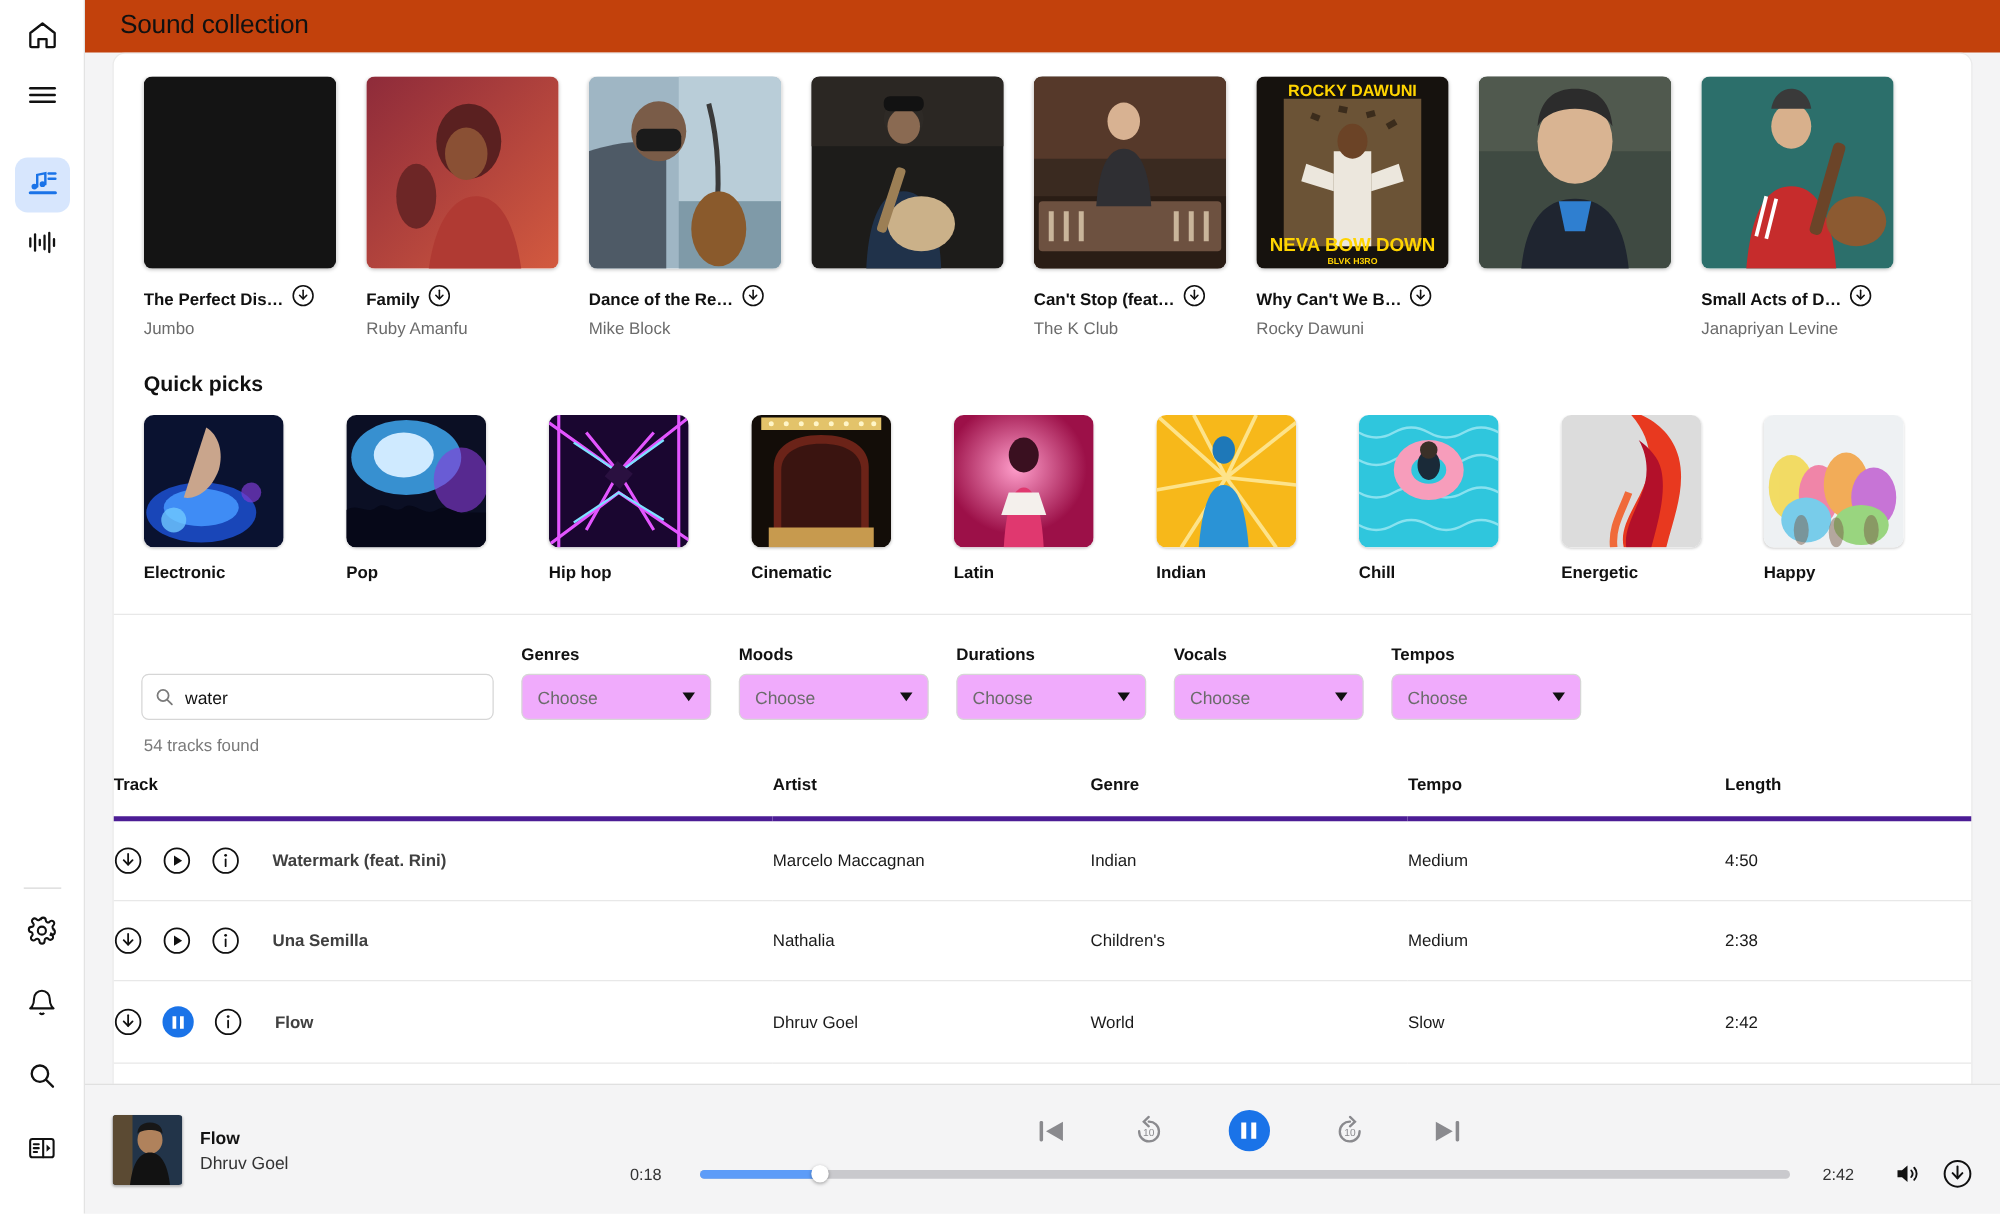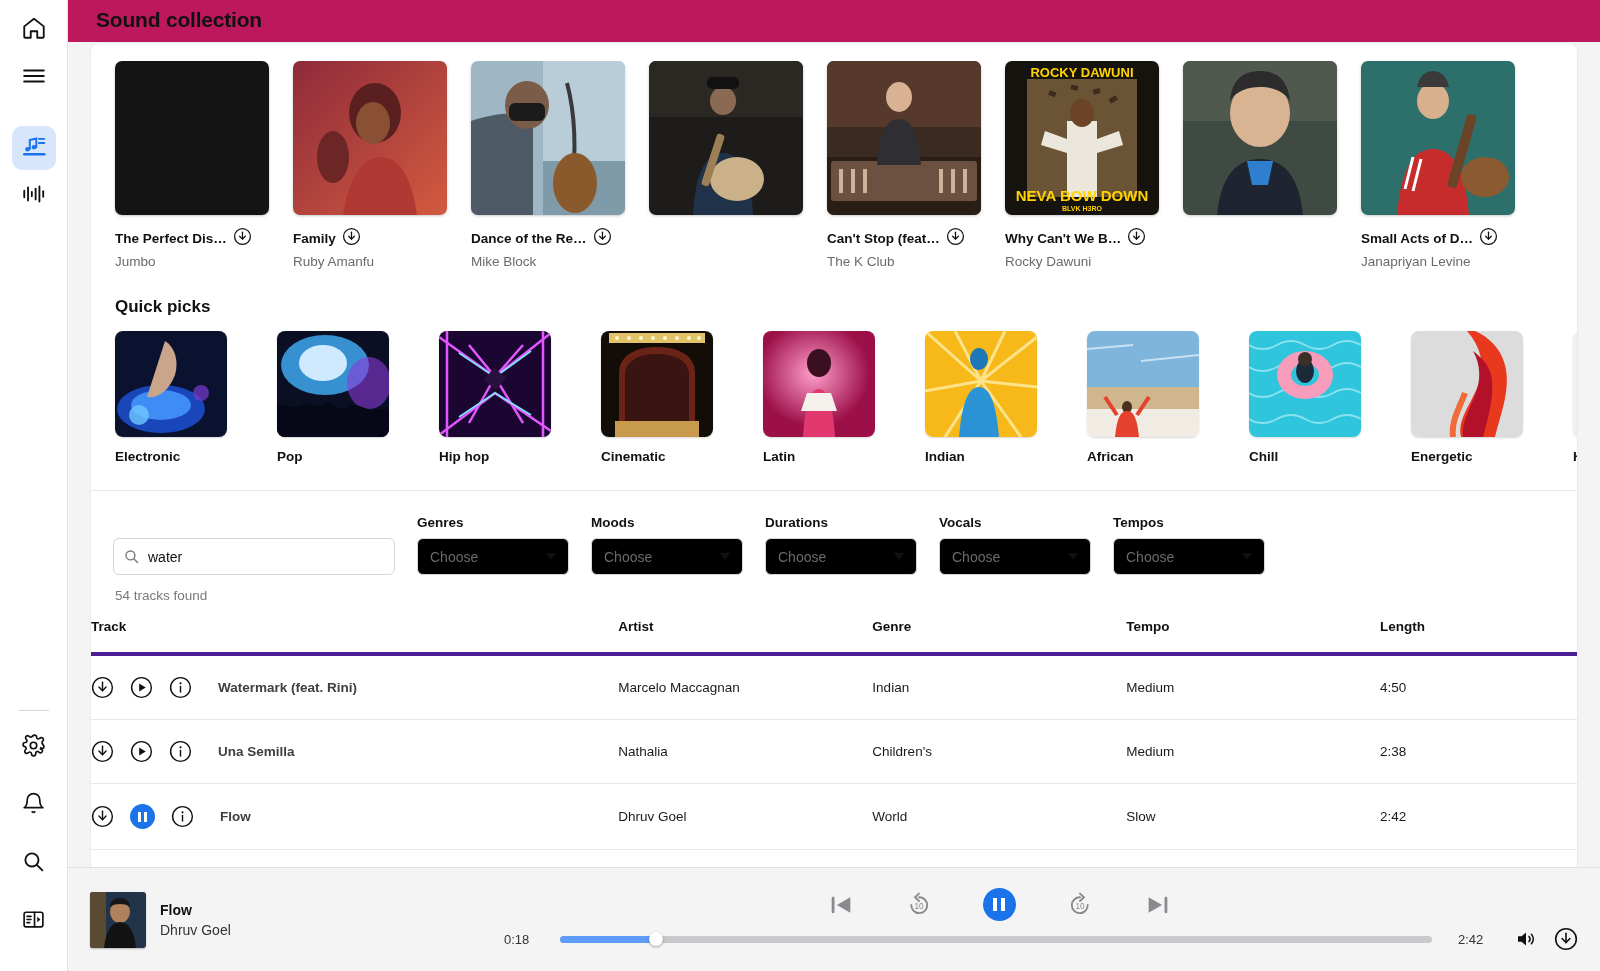--- a/index.html
+++ b/index.html
@@ -31,23 +31,23 @@
   .rail-bottom { display:flex; flex-direction:column; align-items:center; padding-bottom:14px; }
   .rail-bottom .rail-btn { margin-bottom: 14px; }
 
   
   .main {
     flex: 1 1 auto; height: 971px; position: relative;
     background: #f4f4f5; overflow: hidden;
     display: flex; flex-direction: column;
   }
   .page-title {
-    font-size: 21px; font-weight: bold; color: #111;
+    font-size: 21px; font-weight: normal; color: #111;
     padding: 8px 0 10px 28px; letter-spacing: -.2px;
-    background: #be185d; flex: 0 0 auto;
+    background: #c2410c; flex: 0 0 auto;
   }
   .scroll-area { flex: 1 1 auto; overflow: hidden; position: relative; }
   .card {
     background: #fff; margin: 0 22px 0 22px;
     border-radius: 10px; border: 1px solid #eaeaea;
     padding: 18px 0 0 0; min-height: 880px;
   }
 
   
   .featured {
@@ -105,21 +105,21 @@
     font-family: "Liberation Sans", sans-serif; background: #fff;
     outline: none;
   }
   .search-ico { position: absolute; left: 10px; top: 10px; }
   .filt { width: 152px; }
   .filt-label {
     font-size: 13.5px; font-weight: bold; color: #111; margin-bottom: 8px;
   }
   .select-box {
     width: 152px; height: 37px; border: 1px solid #d6d6d6;
-    border-radius: 6px; background: #000000;
+    border-radius: 6px; background: #f0abfc;
     display: flex; align-items: center; justify-content: space-between;
     padding: 0 12px; cursor: pointer;
   }
   .select-val { font-size: 14px; color: #6b6b6b; }
   .caret {
     width: 0; height: 0; border-left: 5.5px solid transparent;
     border-right: 5.5px solid transparent; border-top: 7px solid #111;
   }
   .found {
     font-size: 13.5px; color: #7a7a7a; padding: 13px 0 0 24px;
@@ -599,40 +599,20 @@
                   <line x1="56" y1="50" x2="20" y2="106"></line>
                   <line x1="56" y1="50" x2="0" y2="60"></line>
                 </g>
                 <ellipse cx="54" cy="28" rx="9" ry="11" fill="#1e78b8"></ellipse>
                 <path d="M34 106c3-36 10-50 20-50s17 14 20 50z" fill="#2a93d6"></path>
               </svg>
           </div>
           <div class="pick-label">Indian</div>
         </div>
 
-        <div class="pick">
-          <div class="pick-art">
-            <svg width="112" height="106" viewBox="0 0 112 106">
-                <rect width="112" height="56" fill="#7fb4dc"></rect>
-                <rect y="56" width="112" height="22" fill="#cfb68c"></rect>
-                <rect y="78" width="112" height="28" fill="#f0ece4"></rect>
-                <g stroke="#eaf3fb" stroke-width="2" opacity=".7">
-                  <line x1="0" y1="18" x2="46" y2="14"></line>
-                  <line x1="54" y1="30" x2="112" y2="24"></line>
-                </g>
-                <ellipse cx="40" cy="76" rx="5" ry="6" fill="#4a2f1e"></ellipse>
-                <path d="M28 106c2-20 6-26 12-26s10 6 12 26z" fill="#e4412e"></path>
-                <g stroke="#e4412e" stroke-width="4">
-                  <line x1="30" y1="84" x2="18" y2="66"></line>
-                  <line x1="50" y1="84" x2="62" y2="66"></line>
-                </g>
-              </svg>
-          </div>
-          <div class="pick-label">African</div>
-        </div>
 
         <div class="pick">
           <div class="pick-art">
             <svg width="112" height="106" viewBox="0 0 112 106">
                 <rect width="112" height="106" fill="#2fc6dd"></rect>
                 <g stroke="#9fe8f4" stroke-width="2" fill="none" opacity=".8">
                   <path d="M0 14q14 8 28 0t28 0 28 0 28 0"></path>
                   <path d="M0 36q14 8 28 0t28 0 28 0 28 0"></path>
                   <path d="M0 62q14 8 28 0t28 0 28 0 28 0"></path>
                   <path d="M0 88q14 8 28 0t28 0 28 0 28 0"></path>

